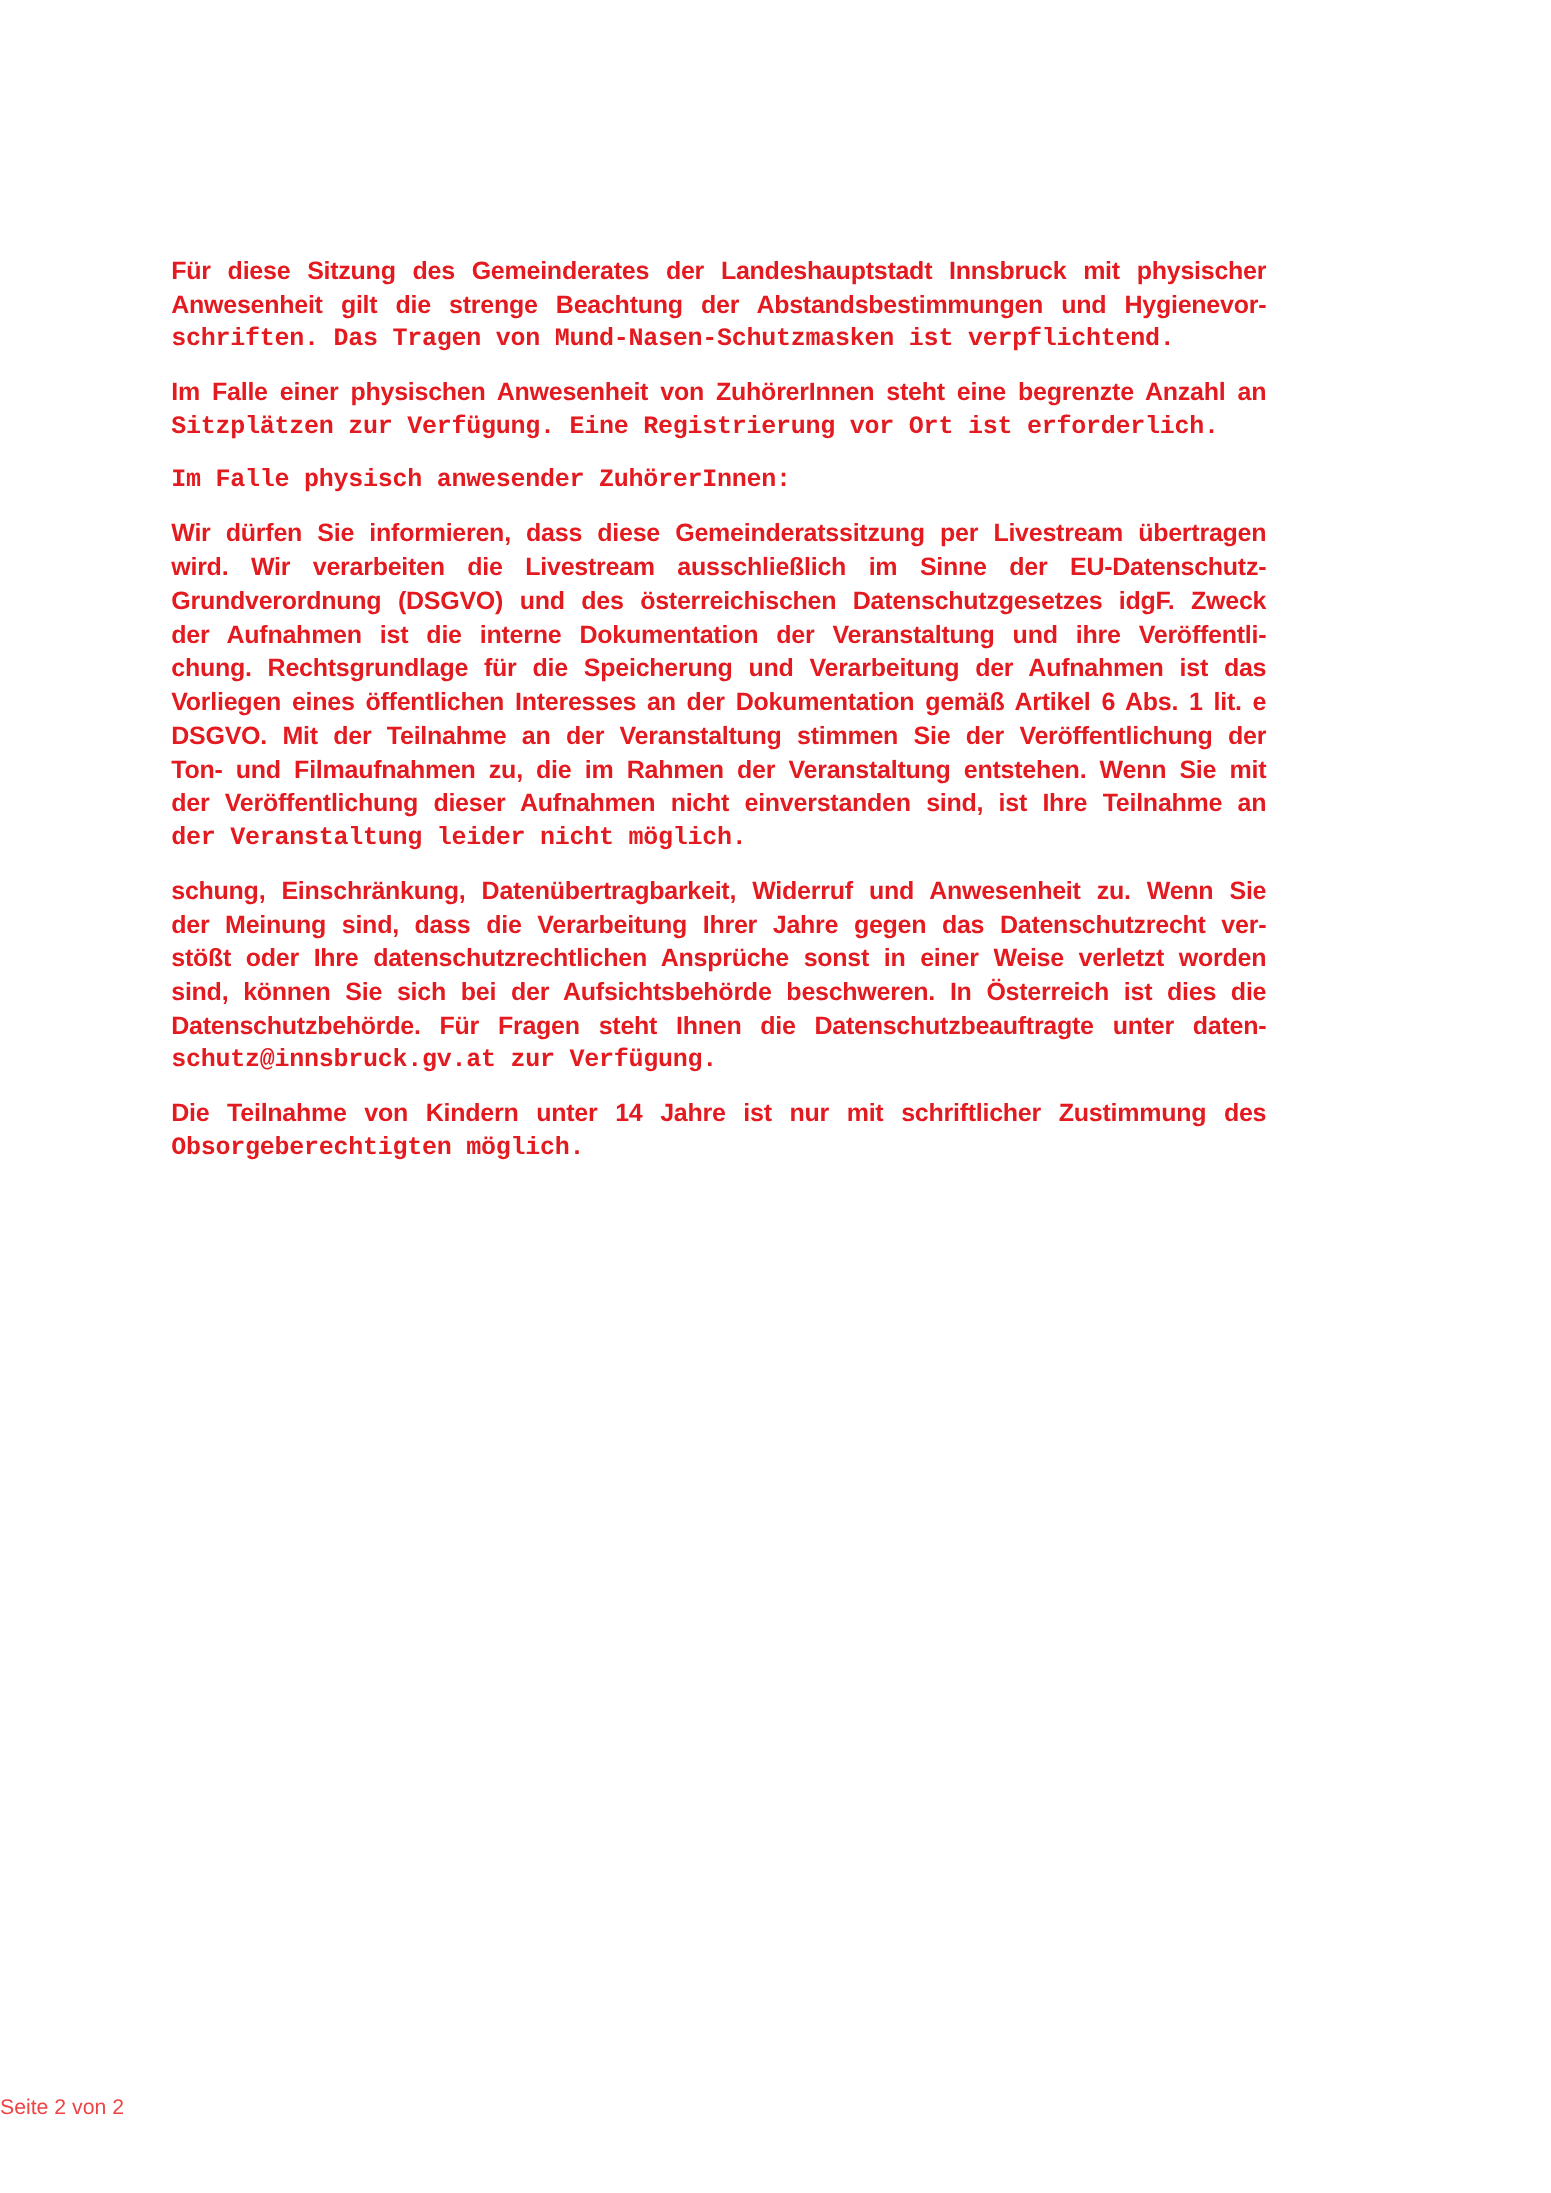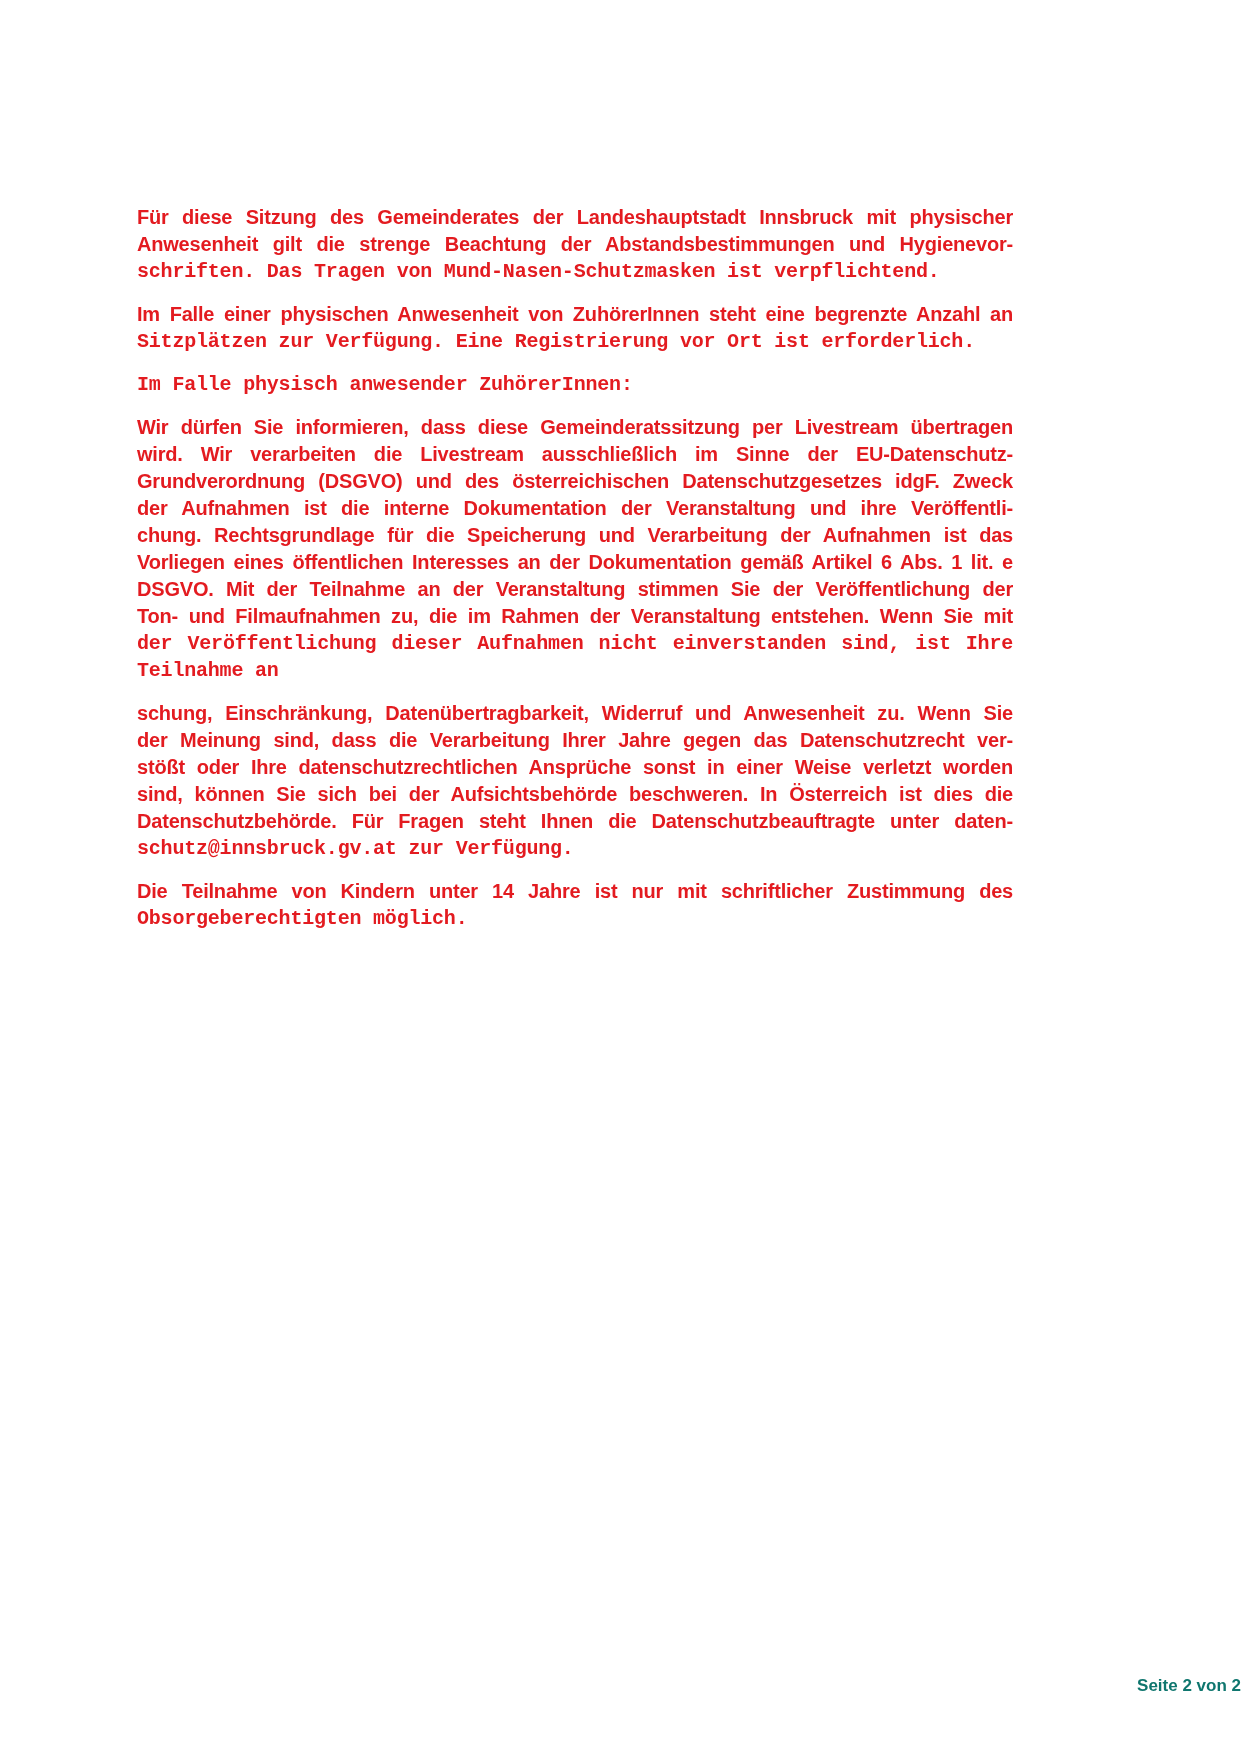--- a/index.html
+++ b/index.html
@@ -36,24 +36,24 @@
   }
   .para .line:last-child {
     text-align-last: left;
     font-family: Liberation Mono, monospace;
   }
   .footer {
     position: absolute;
     left: 0;
     top: 1676px;
     width: 100%;
-    text-align: right;
-    color: #0f766e;
+    text-align: left;
+    color: #ef4444;
     font-size: 17px;
-    font-weight: bold;
+    font-weight: normal;
     line-height: 20px;
   }
 </style>
 </head>
 <body>
 
 <div class="page">
   <div class="doc-body">
       <div class="para">
         <div class="line">Für diese Sitzung des Gemeinderates der Landeshauptstadt Innsbruck mit physischer</div>
@@ -70,20 +70,21 @@
       <div class="para">
         <div class="line">Wir dürfen Sie informieren, dass diese Gemeinderatssitzung per Livestream übertragen</div>
         <div class="line">wird. Wir verarbeiten die Livestream ausschließlich im Sinne der EU-Datenschutz-</div>
         <div class="line">Grundverordnung (DSGVO) und des österreichischen Datenschutzgesetzes idgF. Zweck</div>
         <div class="line">der Aufnahmen ist die interne Dokumentation der Veranstaltung und ihre Veröffentli-</div>
         <div class="line">chung. Rechtsgrundlage für die Speicherung und Verarbeitung der Aufnahmen ist das</div>
         <div class="line">Vorliegen eines öffentlichen Interesses an der Dokumentation gemäß Artikel 6 Abs. 1 lit. e</div>
         <div class="line">DSGVO. Mit der Teilnahme an der Veranstaltung stimmen Sie der Veröffentlichung der</div>
         <div class="line">Ton- und Filmaufnahmen zu, die im Rahmen der Veranstaltung entstehen. Wenn Sie mit</div>
         <div class="line">der Veröffentlichung dieser Aufnahmen nicht einverstanden sind, ist Ihre Teilnahme an</div>
+        <div class="line">der Veranstaltung leider nicht möglich.</div>
       </div>
       <div class="para">
         <div class="line">schung, Einschränkung, Datenübertragbarkeit, Widerruf und Anwesenheit zu. Wenn Sie</div>
         <div class="line">der Meinung sind, dass die Verarbeitung Ihrer Jahre gegen das Datenschutzrecht ver-</div>
         <div class="line">stößt oder Ihre datenschutzrechtlichen Ansprüche sonst in einer Weise verletzt worden</div>
         <div class="line">sind, können Sie sich bei der Aufsichtsbehörde beschweren. In Österreich ist dies die</div>
         <div class="line">Datenschutzbehörde. Für Fragen steht Ihnen die Datenschutzbeauftragte unter daten-</div>
         <div class="line">schutz@innsbruck.gv.at zur Verfügung.</div>
       </div>
       <div class="para">

